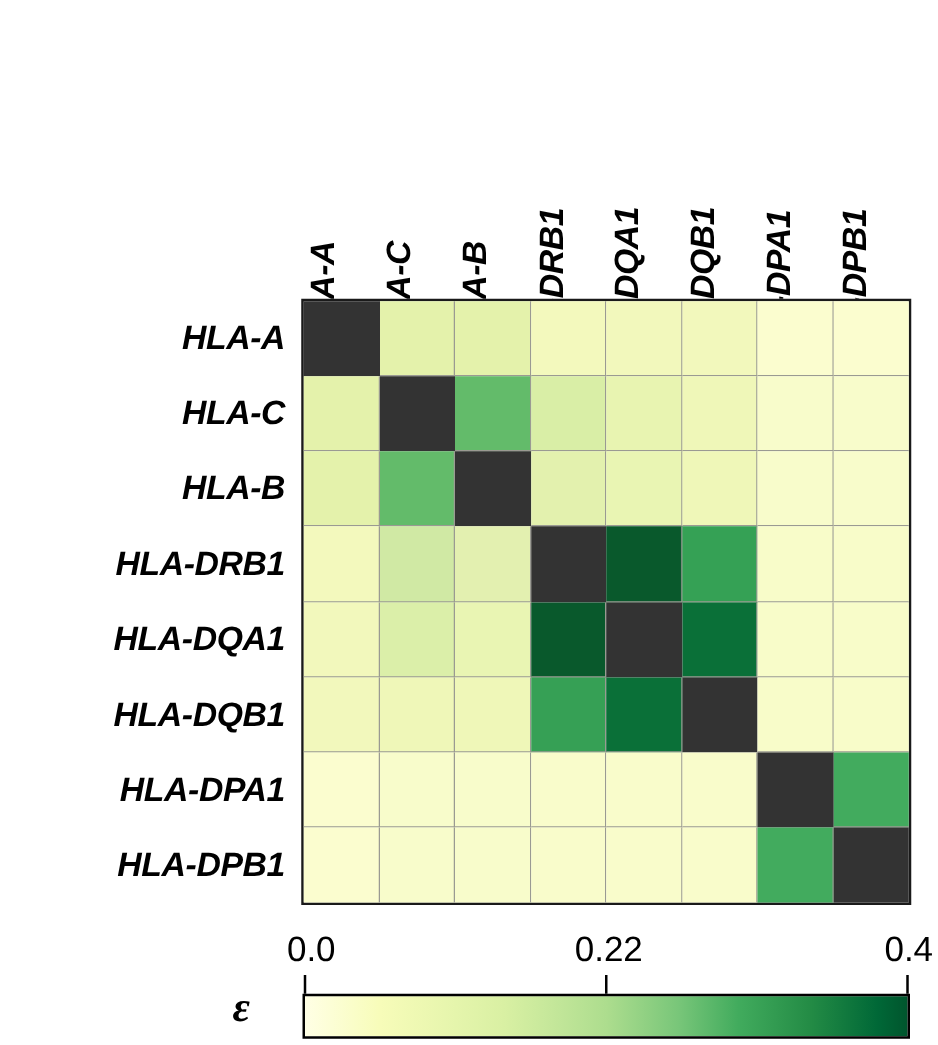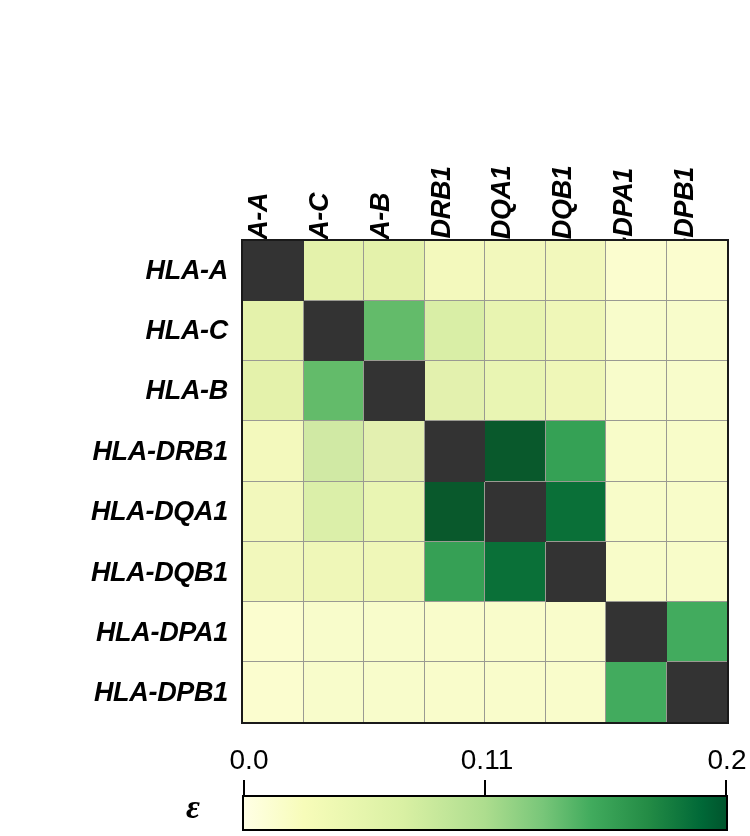--- a/index.html
+++ b/index.html
@@ -277,17 +277,17 @@
       </div>
   </div>
 
   <div id="colorbar-area">
     <div id="cb-eps">ε</div>
     <div id="cb-box"></div>
     <div class="cb-tick" style="left:243px;"></div>
     <div class="cb-tick" style="left:484px;"></div>
     <div class="cb-tick" style="left:725px;"></div>
     <div class="cb-ticklabel" style="left:249px;">0.0</div>
-    <div class="cb-ticklabel" style="left:487px;">0.11</div>
-    <div class="cb-ticklabel" style="left:727px;">0.2</div>
+    <div class="cb-ticklabel" style="left:487px;">0.22</div>
+    <div class="cb-ticklabel" style="left:727px;">0.4</div>
   </div>
 
 </div>
 
 </body></html>

